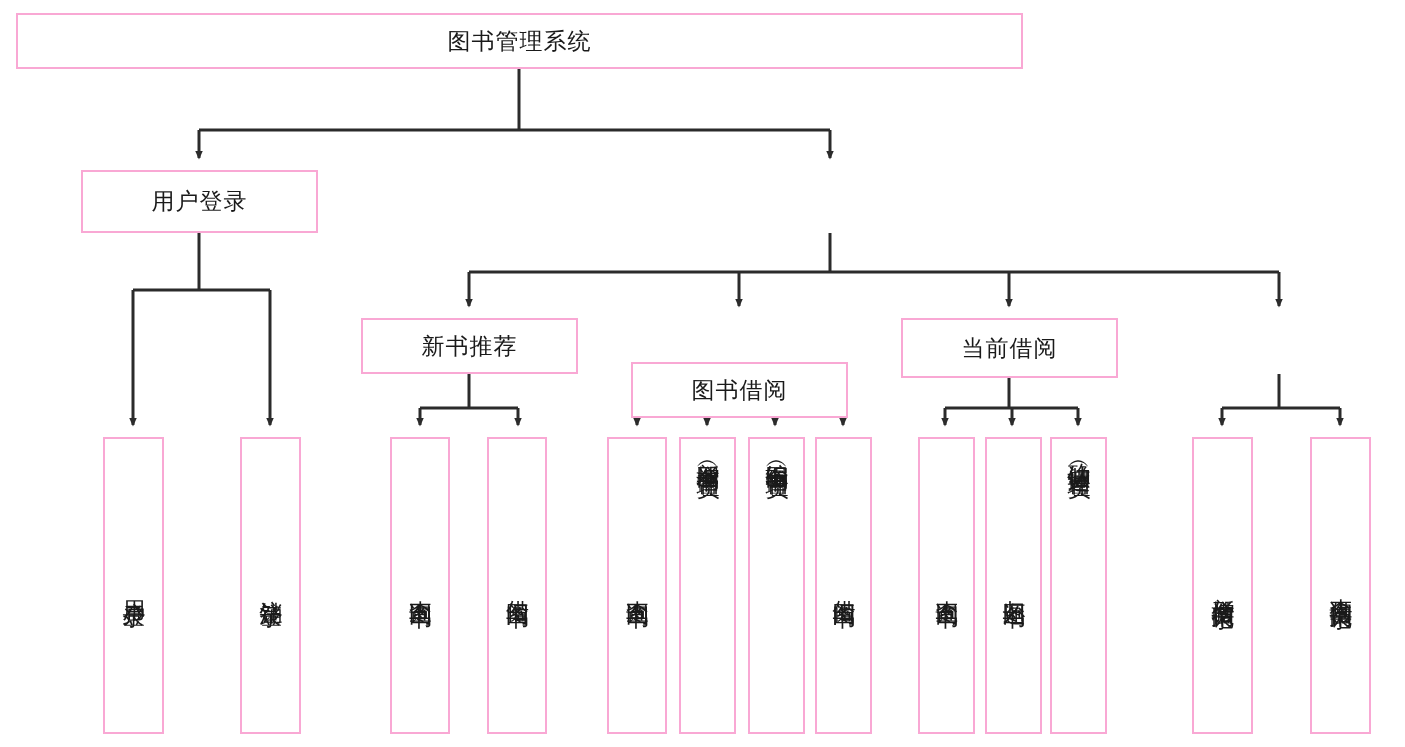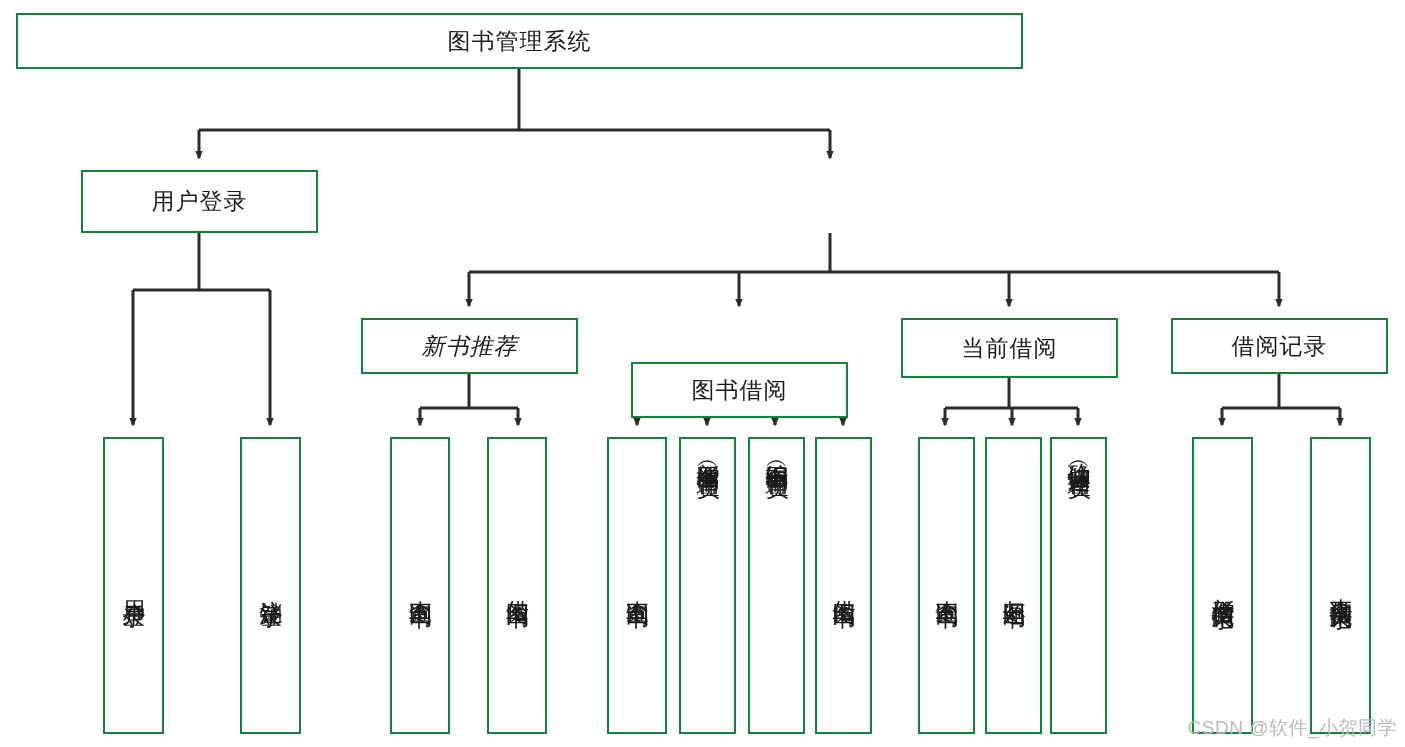--- a/index.html
+++ b/index.html
@@ -21,21 +21,21 @@
     position: absolute;
     left: 0;
     top: 0;
     width: 1405px;
     height: 747px;
     pointer-events: none;
   }
   .node {
     position: absolute;
     box-sizing: border-box;
-    border: 2px solid #15803d;
+    border: 2px solid #f9a8d4;
     background: #ffffff;
     display: flex;
     align-items: center;
     justify-content: center;
     color: #1a1a1a;
   }
   .node.horizontal {
     font-size: 23px;
     letter-spacing: 1px;
   }
@@ -124,35 +124,32 @@
 
   <div class="node horizontal" style="left:16px; top:13px; width:1007px; height:56px;">
     <span>图书管理系统</span>
   </div>
 
   <div class="node horizontal" style="left:81px; top:170px; width:237px; height:63px;">
     <span>用户登录</span>
   </div>
 
 
-  <div class="node horizontal" style="left:361px; top:318px; width:217px; height:56px;font-style:italic;">
+  <div class="node horizontal" style="left:361px; top:318px; width:217px; height:56px;">
     <span>新书推荐</span>
   </div>
 
   <div class="node horizontal" style="left:631px; top:318px; width:217px; height:56px;margin-top:44px;">
     <span>图书借阅</span>
   </div>
 
   <div class="node horizontal" style="left:901px; top:318px; width:217px; height:60px;">
     <span>当前借阅</span>
   </div>
 
-  <div class="node horizontal" style="left:1171px; top:318px; width:217px; height:56px;">
-    <span>借阅记录</span>
-  </div>
 
   <div class="node vertical align-mid" style="left:103px; top:437px; width:61px; height:297px;">
     <span class="vtext">用户登录</span>
   </div>
 
   <div class="node vertical align-mid" style="left:240px; top:437px; width:61px; height:297px;">
     <span class="vtext">注销登录</span>
   </div>
 
   <div class="node vertical align-mid" style="left:390px; top:437px; width:60px; height:297px;">
@@ -192,15 +189,14 @@
   </div>
 
   <div class="node vertical align-mid" style="left:1192px; top:437px; width:61px; height:297px;">
     <span class="vtext">新增借阅记录</span>
   </div>
 
   <div class="node vertical align-mid" style="left:1310px; top:437px; width:61px; height:297px;">
     <span class="vtext">查询借阅记录</span>
   </div>
 
-  <div id="watermark">CSDN @软件_小贺同学</div>
 
 </div>
 
 </body></html>

